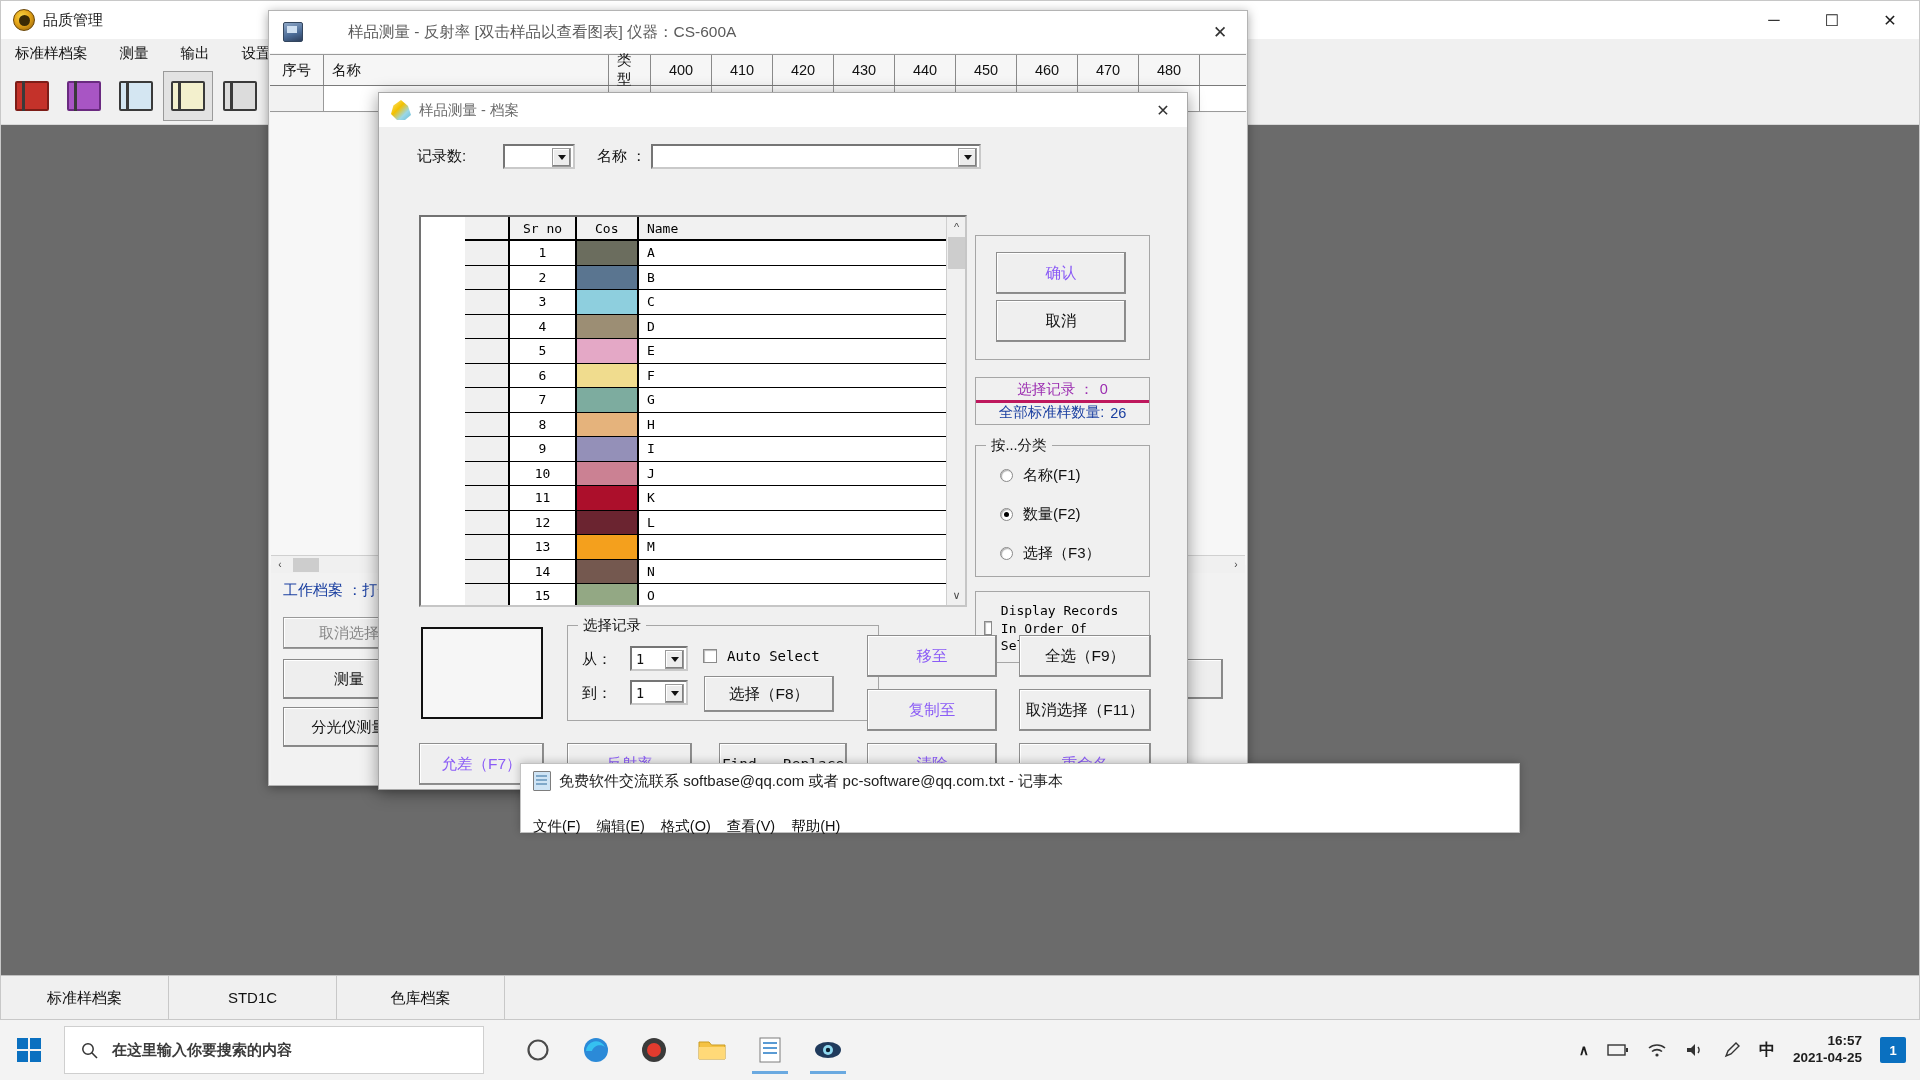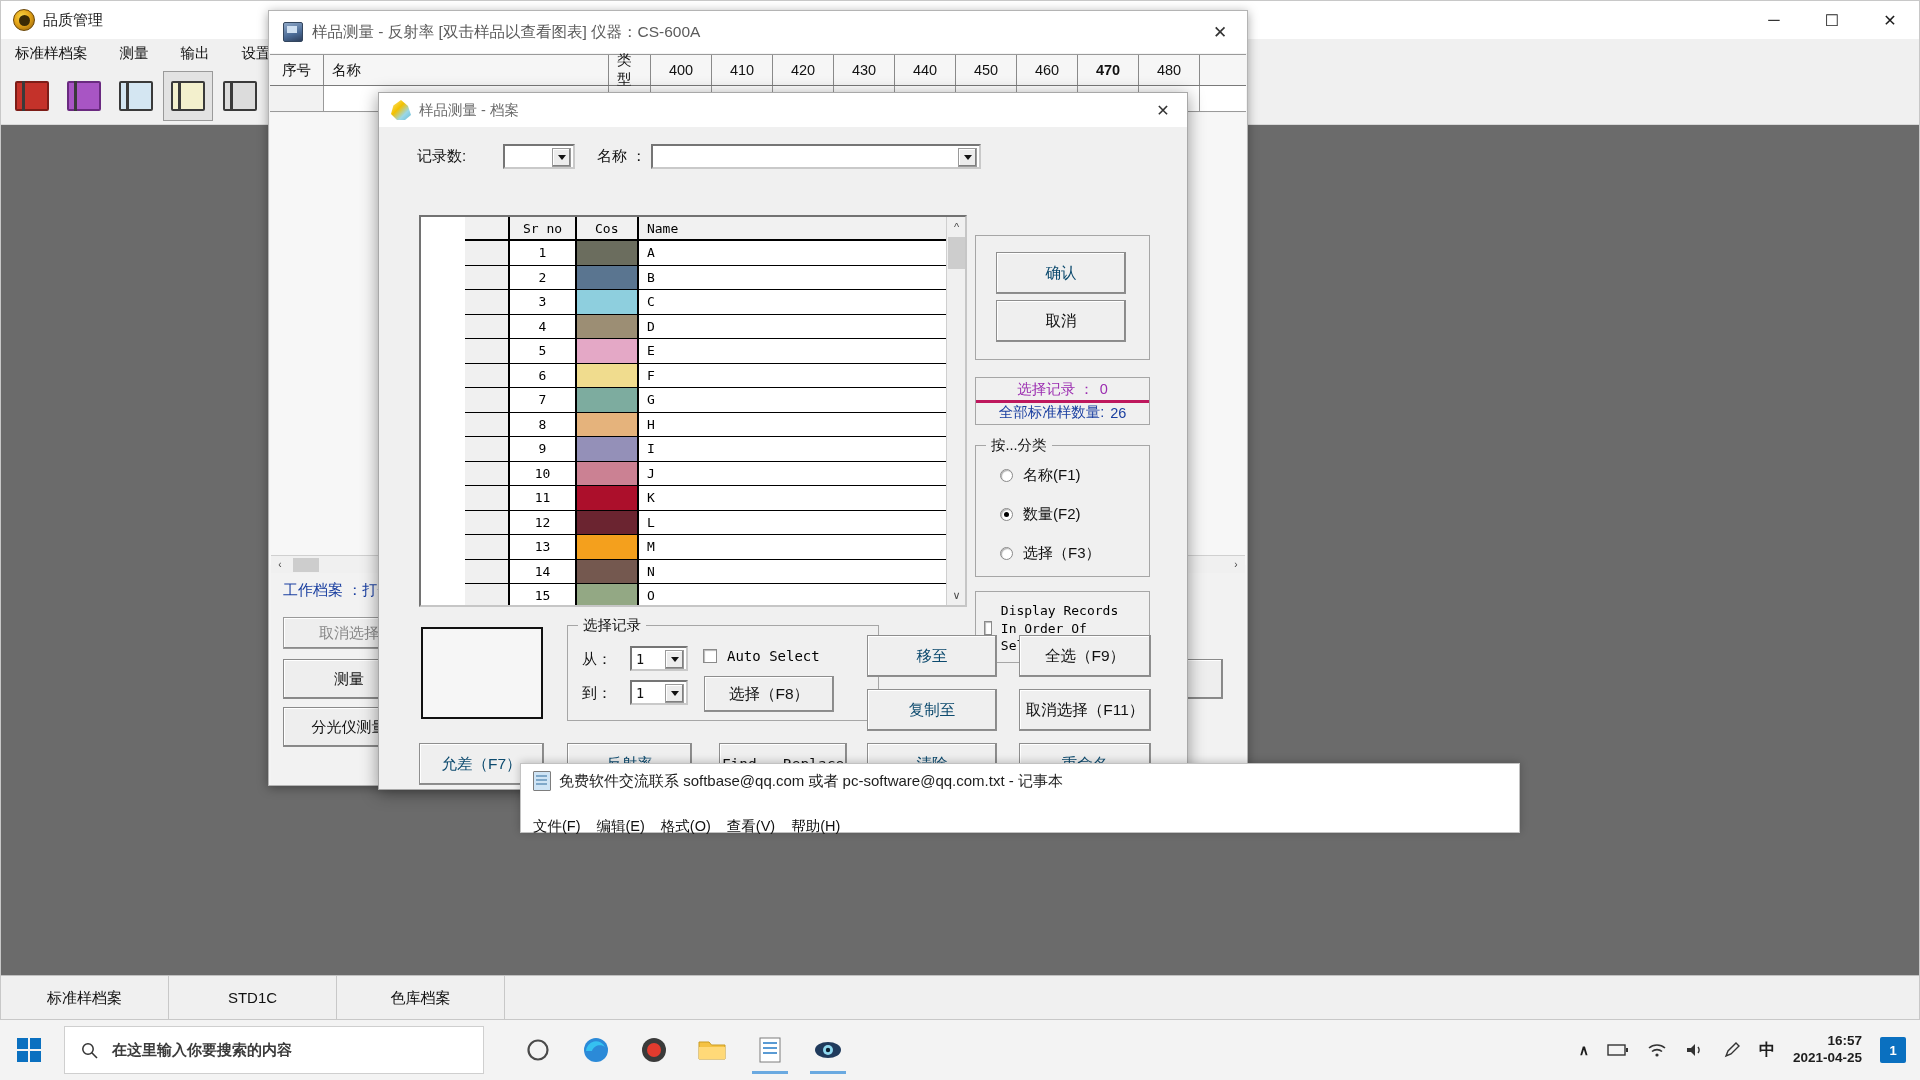--- a/index.html
+++ b/index.html
@@ -73,20 +73,21 @@
   }
 
   
   .meas-window {
     position: absolute; left: 268px; top: 10px; width: 980px; height: 776px;
     background: #f4f4f4; border: 1px solid #b4b4b4; box-shadow: 0 2px 10px rgba(0,0,0,.35);
   }
   .meas-titlebar {
     height: 42px; background: #ffffff; display: flex; align-items: center; padding-left: 14px;
     position: relative;
+    gap: 36px;
   }
   .meas-icon {
     width: 20px; height: 20px; margin-right: 9px;
     background: linear-gradient(160deg,#8fa8c8 0%, #4b6b96 60%, #2d3f5c 100%);
     border: 1px solid #33465e; border-radius: 2px; position: relative;
   }
   .meas-icon::after {
     content:""; position:absolute; left:3px; top:3px; width:10px; height:7px; background:#cfe0f2;
   }
   .meas-title { font-size: 15.5px; color: #5b5b5b; }
@@ -204,21 +205,21 @@
     box-shadow: inset 1px 1px 1px #b7b7b7;
   }
   .mono { font-family:"DejaVu Sans Mono", monospace; }
 
   .btn {
     border: 1px solid #8e8e8e; background: #efefef;
     box-shadow: inset -1px -1px 0 #8a8a8a, inset 1px 1px 0 #ffffff;
     display:flex; align-items:center; justify-content:center;
     font-size: 15.5px; color:#111; cursor: default;
   }
-  .btn.disabled { color: #0c4a6e; }
+  .btn.disabled { color: #8b5cf6; }
   .btn.mono { font-family:"DejaVu Sans Mono", monospace; font-size: 14.5px; }
   .preview-box {
     position:absolute; border: 2px solid #111; background: #f6f6f6;
   }
 
   
   .notepad {
     position: absolute; left: 520px; top: 763px; width: 1000px; height: 70px;
     background: #ffffff; border: 1px solid #c2c2c2; box-shadow: 0 -1px 8px rgba(0,0,0,.22);
   }
@@ -322,21 +323,21 @@
         <div class="gh-cell center" style="width:54px;">序号</div>
         <div class="gh-cell" style="width:285px;">名称</div>
         <div class="gh-cell center" style="width:42px;">类型</div>
         <div class="gh-cell center" style="width:61px;">400</div>
         <div class="gh-cell center" style="width:61px;">410</div>
         <div class="gh-cell center" style="width:61px;">420</div>
         <div class="gh-cell center" style="width:61px;">430</div>
         <div class="gh-cell center" style="width:61px;">440</div>
         <div class="gh-cell center" style="width:61px;">450</div>
         <div class="gh-cell center" style="width:61px;">460</div>
-        <div class="gh-cell center" style="width:61px;font-weight:bold;">470</div>
+        <div class="gh-cell center" style="width:61px;">470</div>
         <div class="gh-cell center" style="width:61px;">480</div>
       </div>
       <div class="grid-rows">
         <div class="grid-row">
           <div class="gr-cell" style="width:54px;background:#f2f2f2;"></div>
           <div class="gr-cell" style="width:285px;"></div>
           <div class="gr-cell" style="width:42px;"></div>
           <div class="gr-cell" style="width:61px;"></div>
           <div class="gr-cell" style="width:61px;"></div>
           <div class="gr-cell" style="width:61px;"></div>

